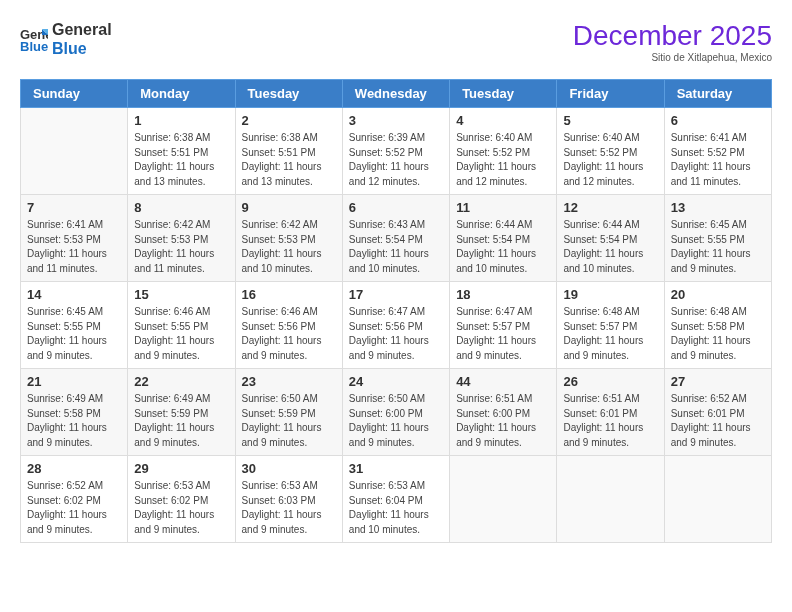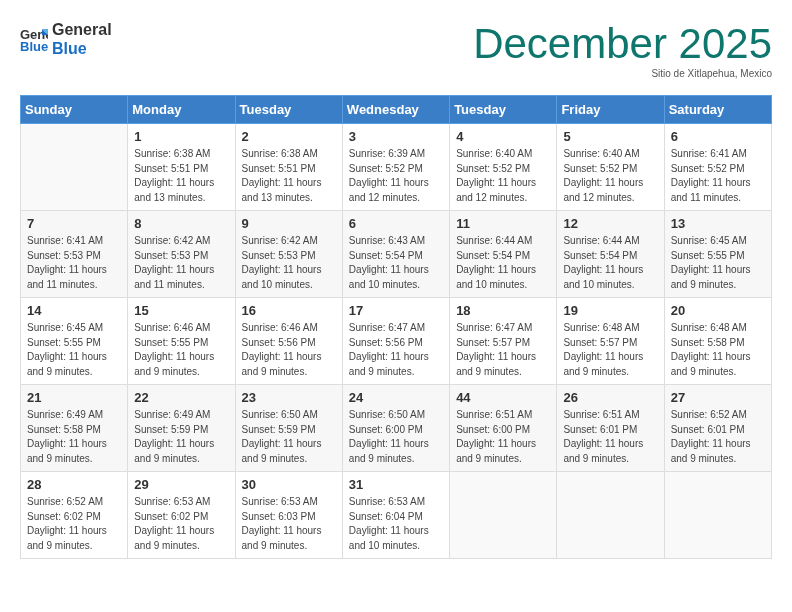--- a/index.html
+++ b/index.html
@@ -22,39 +22,39 @@
       gap: 4px;
     }
     .logo-icon {
       width: 28px;
       height: 28px;
     }
     .title-block {
       text-align: right;
     }
     .month-title {
-      font-size: 42px;
+      font-size: 28px;
       font-weight: normal;
-      color: #0f766e;
+      color: #6d28d9;
     }
     .location {
       font-size: 10px;
       color: #555;
     }
     .calendar {
       width: 100%;
       border-collapse: collapse;
       border: 1px solid #ccc;
     }
     .calendar th {
       background-color: #3a7ec8;
       color: #fff;
       font-size: 13px;
       font-weight: bold;
-      padding: 6px 4px;
+      padding: 6px 12px;
       text-align: left;
       border: 1px solid #5a9de0;
     }
     .calendar td {
       vertical-align: top;
       padding: 5px 6px;
       border: 1px solid #ddd;
       background: #fff;
       width: 107px;
       min-height: 80px;

